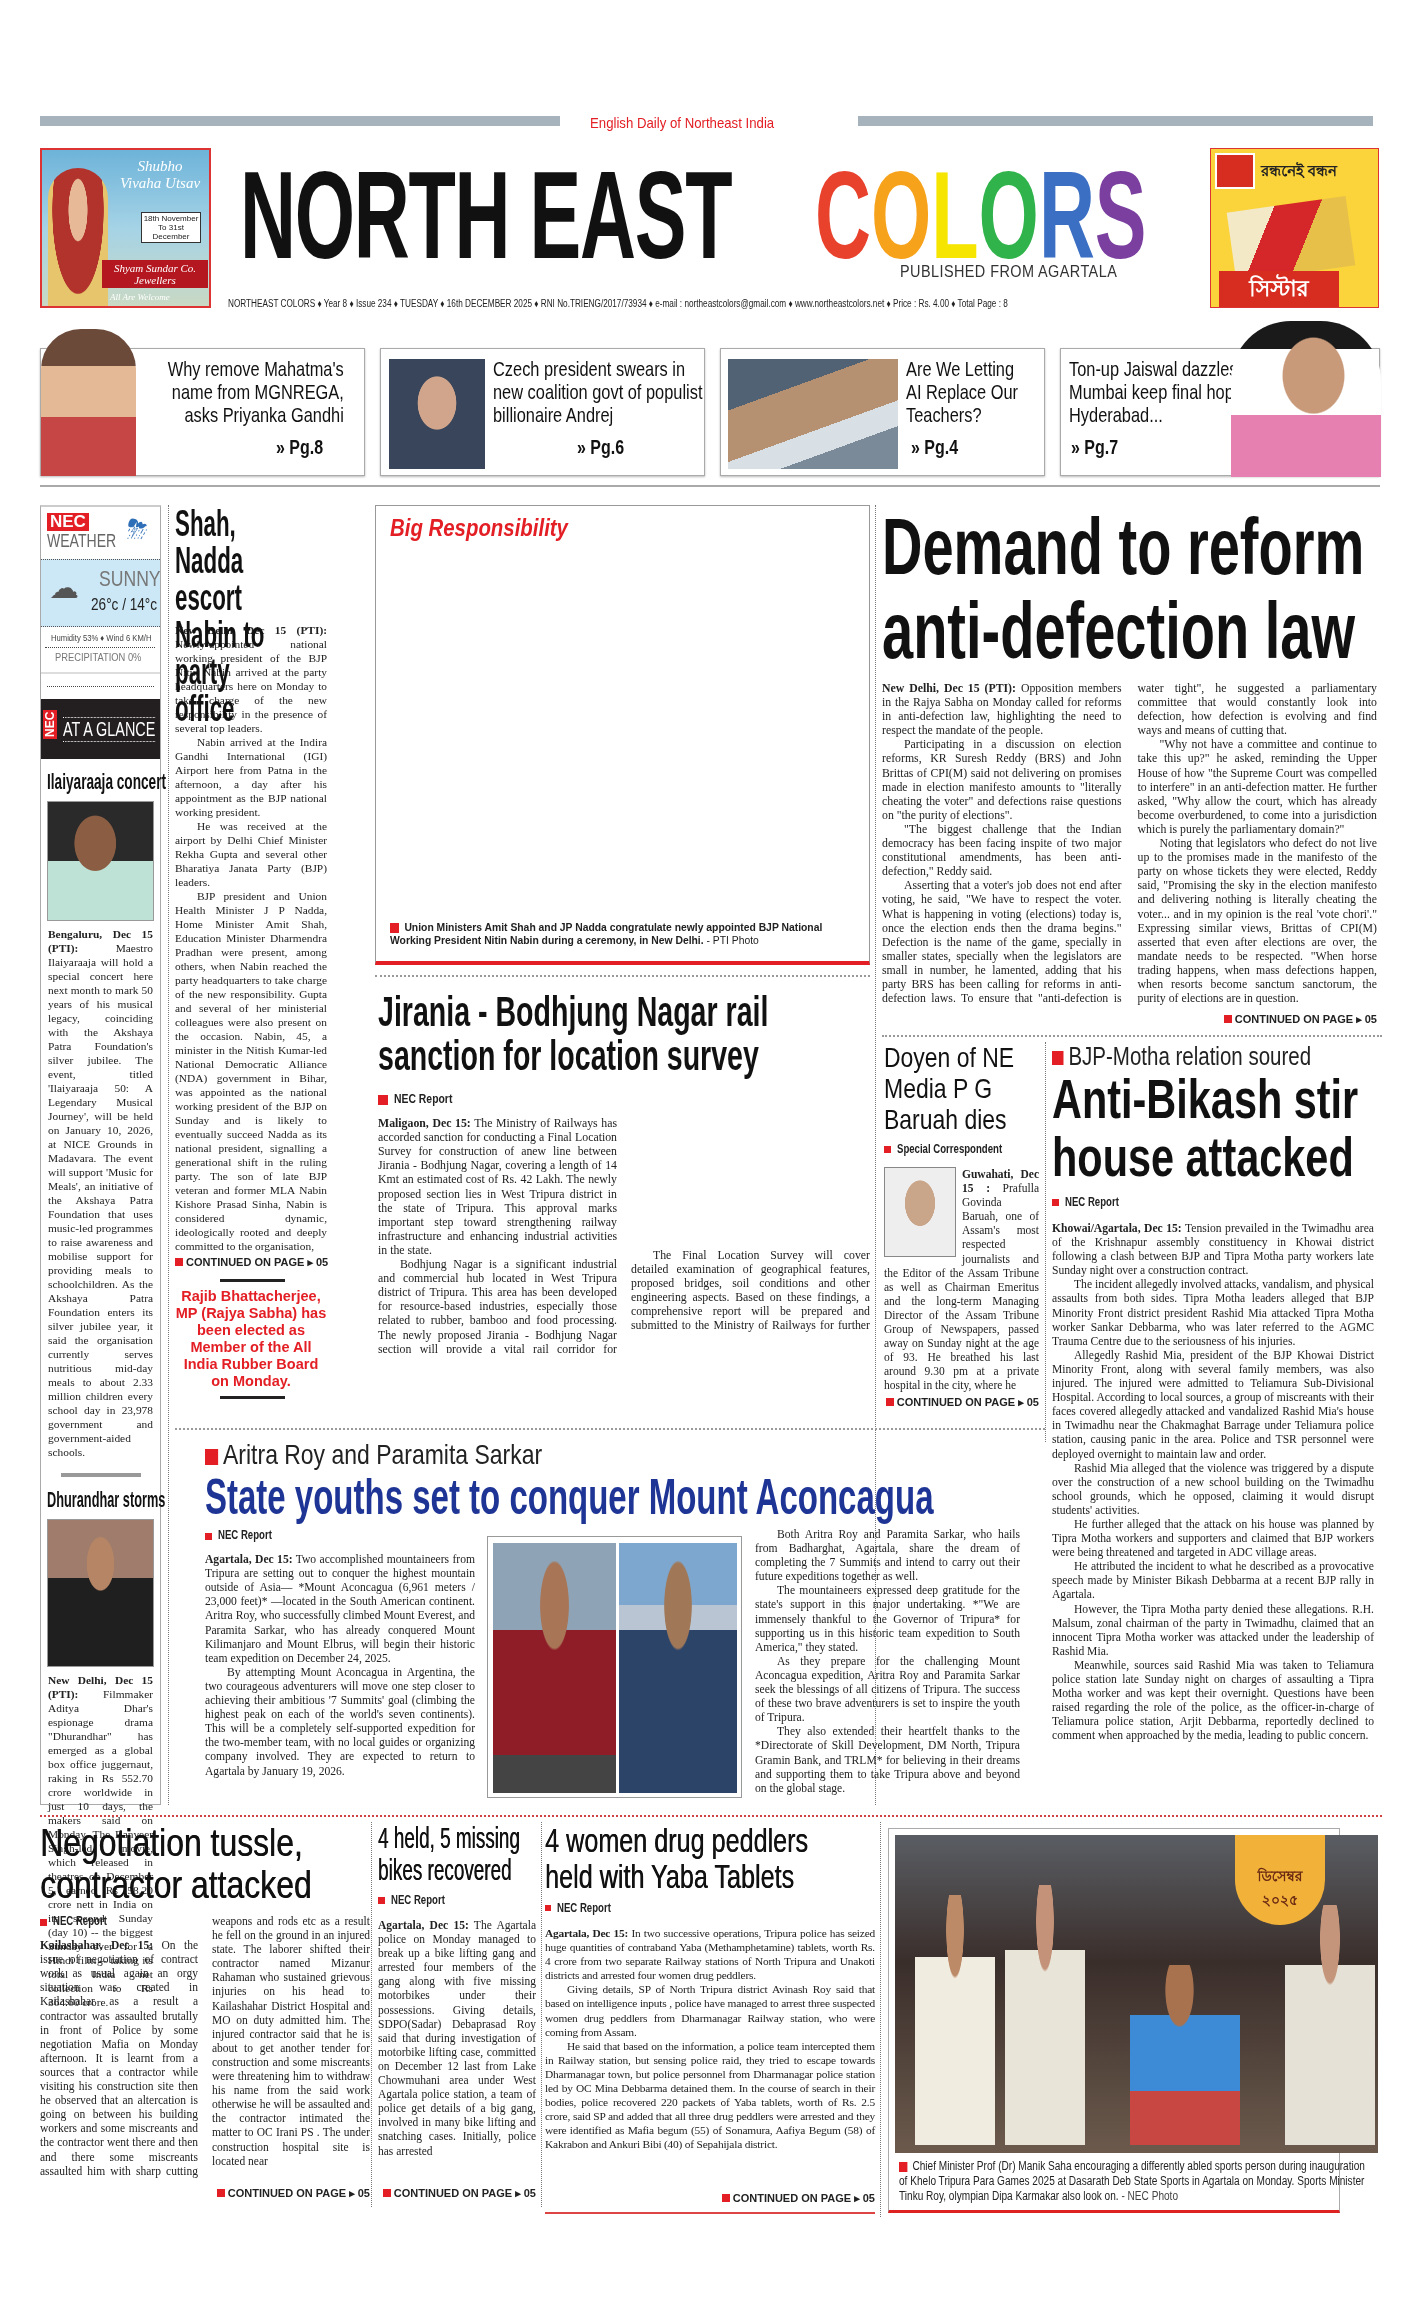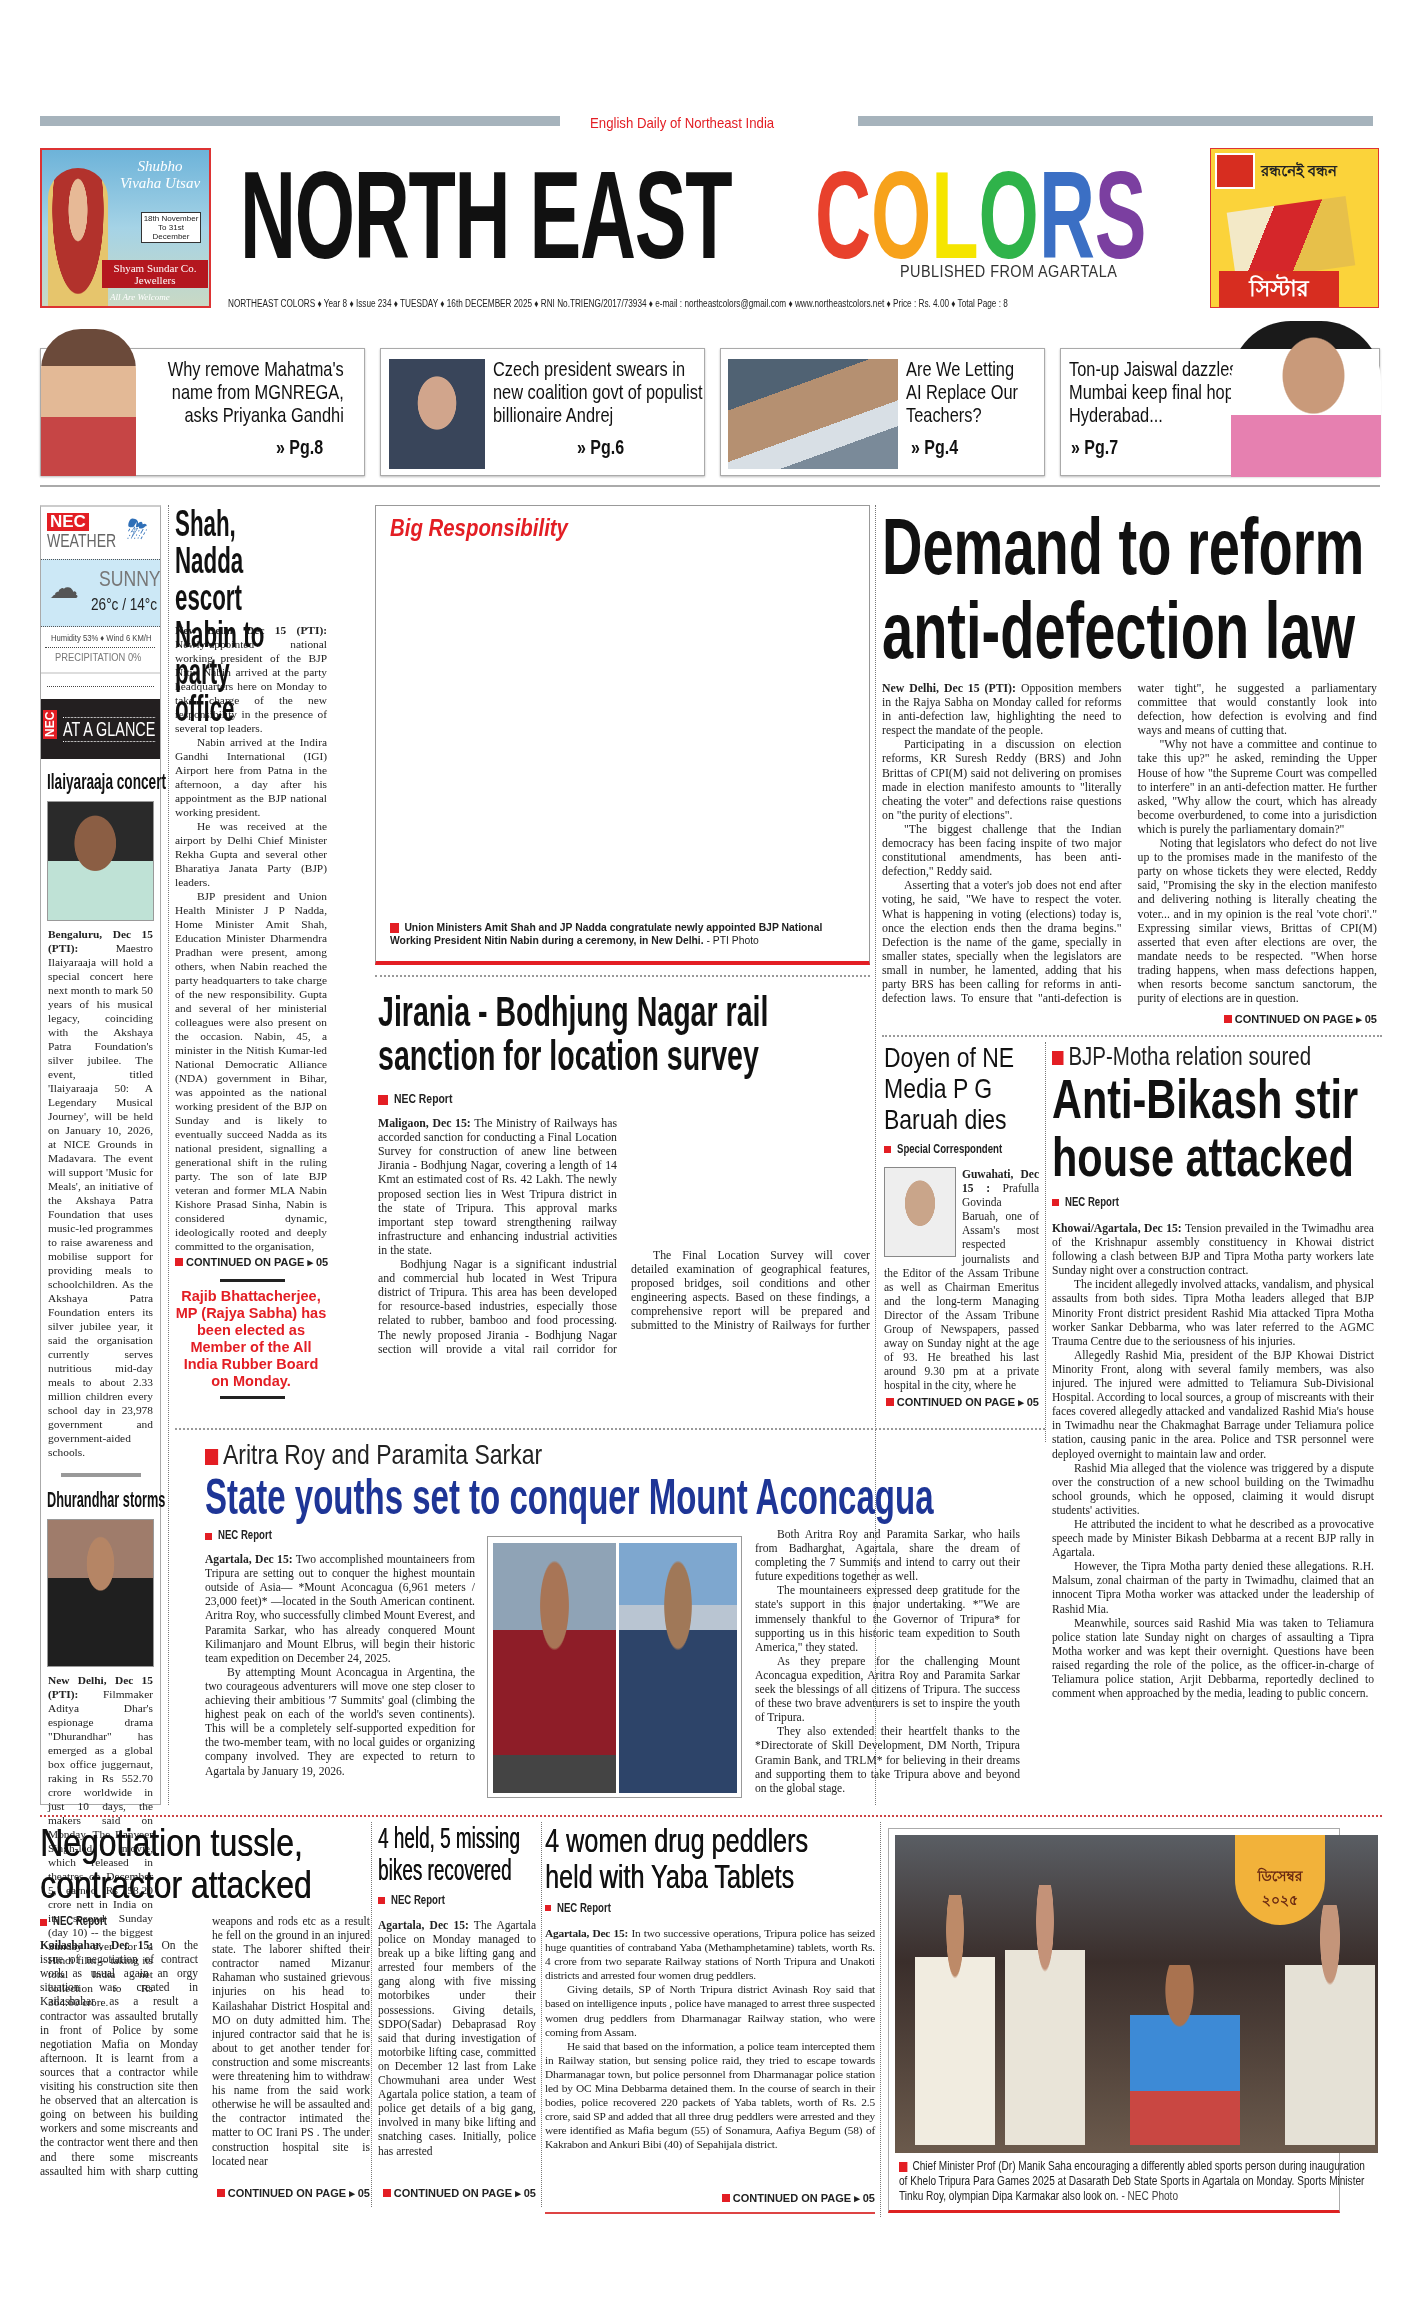--- a/index.html
+++ b/index.html
@@ -25,21 +25,21 @@
 
 <div class="abs" style="left:0;top:0;width:1415px;height:330px">
   <div class="abs" style="left:40px;top:116px;width:520px;height:10px;background:#a6b3bc"></div>
   <div class="abs sans red" style="left:590px;top:114px;font-size:15px;transform:scaleX(.88);transform-origin:left top;white-space:nowrap">English Daily of Northeast India</div>
   <div class="abs" style="left:858px;top:116px;width:515px;height:10px;background:#a6b3bc"></div>
 
   <div class="abs" style="left:40px;top:148px;width:171px;height:160px;border:2px solid #d33;background:linear-gradient(180deg,#6db3d9 0%,#a5d3e6 50%,#c9d9c4 100%);overflow:hidden">
     <div class="abs" style="left:6px;top:18px;width:60px;height:140px;background:radial-gradient(ellipse at 50% 30%,#e7b996 0 22%,#b2322c 23% 60%,#e6c56c 61%);border-radius:30px 30px 0 0"></div>
     <div class="abs" style="right:4px;top:8px;width:90px;font-style:italic;color:#fff;font-size:15px;text-align:center;line-height:17px">Shubho Vivaha Utsav</div>
     <div class="abs sans" style="right:8px;top:62px;width:60px;font-size:8px;text-align:center;background:#fff;border:1px solid #333;padding:1px">18th November To 31st December</div>
-    <div class="abs" style="left:60px;top:110px;width:106px;background:#b4171f;color:#fff;font-size:11px;text-align:center;padding:2px">Shyam Sundar Co. Jewellers</div>
+    <div class="abs" style="left:60px;top:110px;width:106px;background:#b4171f;color:#fff;font-style:italic;font-size:11px;text-align:center;padding:2px">Shyam Sundar Co. Jewellers</div>
     <div class="abs" style="left:68px;top:142px;font-style:italic;color:#fff;font-size:9px">All Are Welcome</div>
   </div>
 
   <div class="abs" style="left:240px;top:160px;height:110px;white-space:nowrap">
     <span style="display:inline-block;font-family:'Liberation Sans',sans-serif;font-weight:bold;font-size:125px;line-height:110px;color:#111;transform:scaleX(.62);transform-origin:left top;letter-spacing:-2px">NORTH EAST</span>
   </div>
   <div class="abs" id="colors-title" style="left:815px;top:160px;height:110px;white-space:nowrap;font-family:'Liberation Sans',sans-serif;font-weight:bold;font-size:125px;line-height:110px;transform:scaleX(.62);transform-origin:left top"><span style="color: rgb(232, 65, 44);">C</span><span style="color: rgb(247, 162, 27);">O</span><span style="color: rgb(245, 229, 0);">L</span><span style="color: rgb(47, 179, 74);">O</span><span style="color: rgb(59, 111, 196);">R</span><span style="color: rgb(123, 63, 160);">S</span></div>
   <div class="abs sans" style="left:900px;top:262px;font-size:17px;color:#333;letter-spacing:.5px;transform:scaleX(.85);transform-origin:left top;white-space:nowrap">PUBLISHED FROM AGARTALA</div>
   <div class="abs sans" style="left:228px;top:298px;font-size:10px;color:#222;transform:scaleX(.82);transform-origin:left top;white-space:nowrap">NORTHEAST COLORS ♦ Year 8 ♦ Issue 234 ♦ TUESDAY ♦ 16th DECEMBER 2025 ♦ RNI No.TRIENG/2017/73934 ♦ e-mail : northeastcolors@gmail.com ♦ www.northeastcolors.net ♦ Price : Rs. 4.00 ♦ Total Page : 8</div>
 
@@ -179,20 +179,21 @@
 <div class="abs" style="left:1052px;top:1042px;width:330px;height:760px">
   <div class="sans" style="font-size:25px;line-height:28px;white-space:nowrap;transform:scaleX(.82);transform-origin:left top"><span class="redsq" style="width:14px;height:14px"></span><span>BJP-Motha relation soured</span></div>
   <div class="headline" style="font-size:56px;line-height:58px;transform:scaleX(.74);transform-origin:left top">Anti-Bikash stir</div>
   <div class="headline" style="font-size:56px;line-height:58px;transform:scaleX(.74);transform-origin:left top">house attacked</div>
   <div style="margin:6px 0 12px"><span class="redsq" style="width:7px;height:7px"></span><span class="byline" style="font-size:12px">NEC Report</span></div>
   <div class="body-text" style="font-size:11.6px;line-height:14.1px;width:322px">
     <p class="first"><span class="dateline">Khowai/Agartala, Dec 15:</span> <span>Tension prevailed in the Twimadhu area of the Krishnapur assembly constituency in Khowai district following a clash between BJP and Tipra Motha party workers late Sunday night over a construction contract.</span></p>
     <p>The incident allegedly involved attacks, vandalism, and physical assaults from both sides. Tipra Motha leaders alleged that BJP Minority Front district president Rashid Mia attacked Tipra Motha worker Sankar Debbarma, who was later referred to the AGMC Trauma Centre due to the seriousness of his injuries.</p>
     <p>Allegedly Rashid Mia, president of the BJP Khowai District Minority Front, along with several family members, was also injured. The injured were admitted to Teliamura Sub-Divisional Hospital. According to local sources, a group of miscreants with their faces covered allegedly attacked and vandalized Rashid Mia's house in Twimadhu near the Chakmaghat Barrage under Teliamura police station, causing panic in the area. Police and TSR personnel were deployed overnight to maintain law and order.</p>
     <p>Rashid Mia alleged that the violence was triggered by a dispute over the construction of a new school building on the Twimadhu school grounds, which he opposed, claiming it would disrupt students' activities.</p>
+    <p>He further alleged that the attack on his house was planned by Tipra Motha workers and supporters and claimed that BJP workers were being threatened and targeted in ADC village areas.</p>
     <p>He attributed the incident to what he described as a provocative speech made by Minister Bikash Debbarma at a recent BJP rally in Agartala.</p>
     <p>However, the Tipra Motha party denied these allegations. R.H. Malsum, zonal chairman of the party in Twimadhu, claimed that an innocent Tipra Motha worker was attacked under the leadership of Rashid Mia.</p>
     <p>Meanwhile, sources said Rashid Mia was taken to Teliamura police station late Sunday night on charges of assaulting a Tipra Motha worker and was kept their overnight. Questions have been raised regarding the role of the police, as the officer-in-charge of Teliamura police station, Arjit Debbarma, reportedly declined to comment when approached by the media, leading to public concern.</p>
   </div>
 </div>
 
 <div class="abs doth" style="left:175px;top:1428px;width:870px"></div>
 <div class="abs" style="left:205px;top:1440px;width:840px;height:360px">
   <div class="sans" style="font-size:28px;line-height:30px;white-space:nowrap;transform:scaleX(.82);transform-origin:left top"><span class="redsq" style="width:16px;height:16px"></span><span>Aritra Roy and Paramita Sarkar</span></div>
   <div class="headline" style="color:#1e3596;font-size:50px;line-height:54px;transform:scaleX(.66);transform-origin:left top">State youths set to conquer Mount Aconcagua</div>

